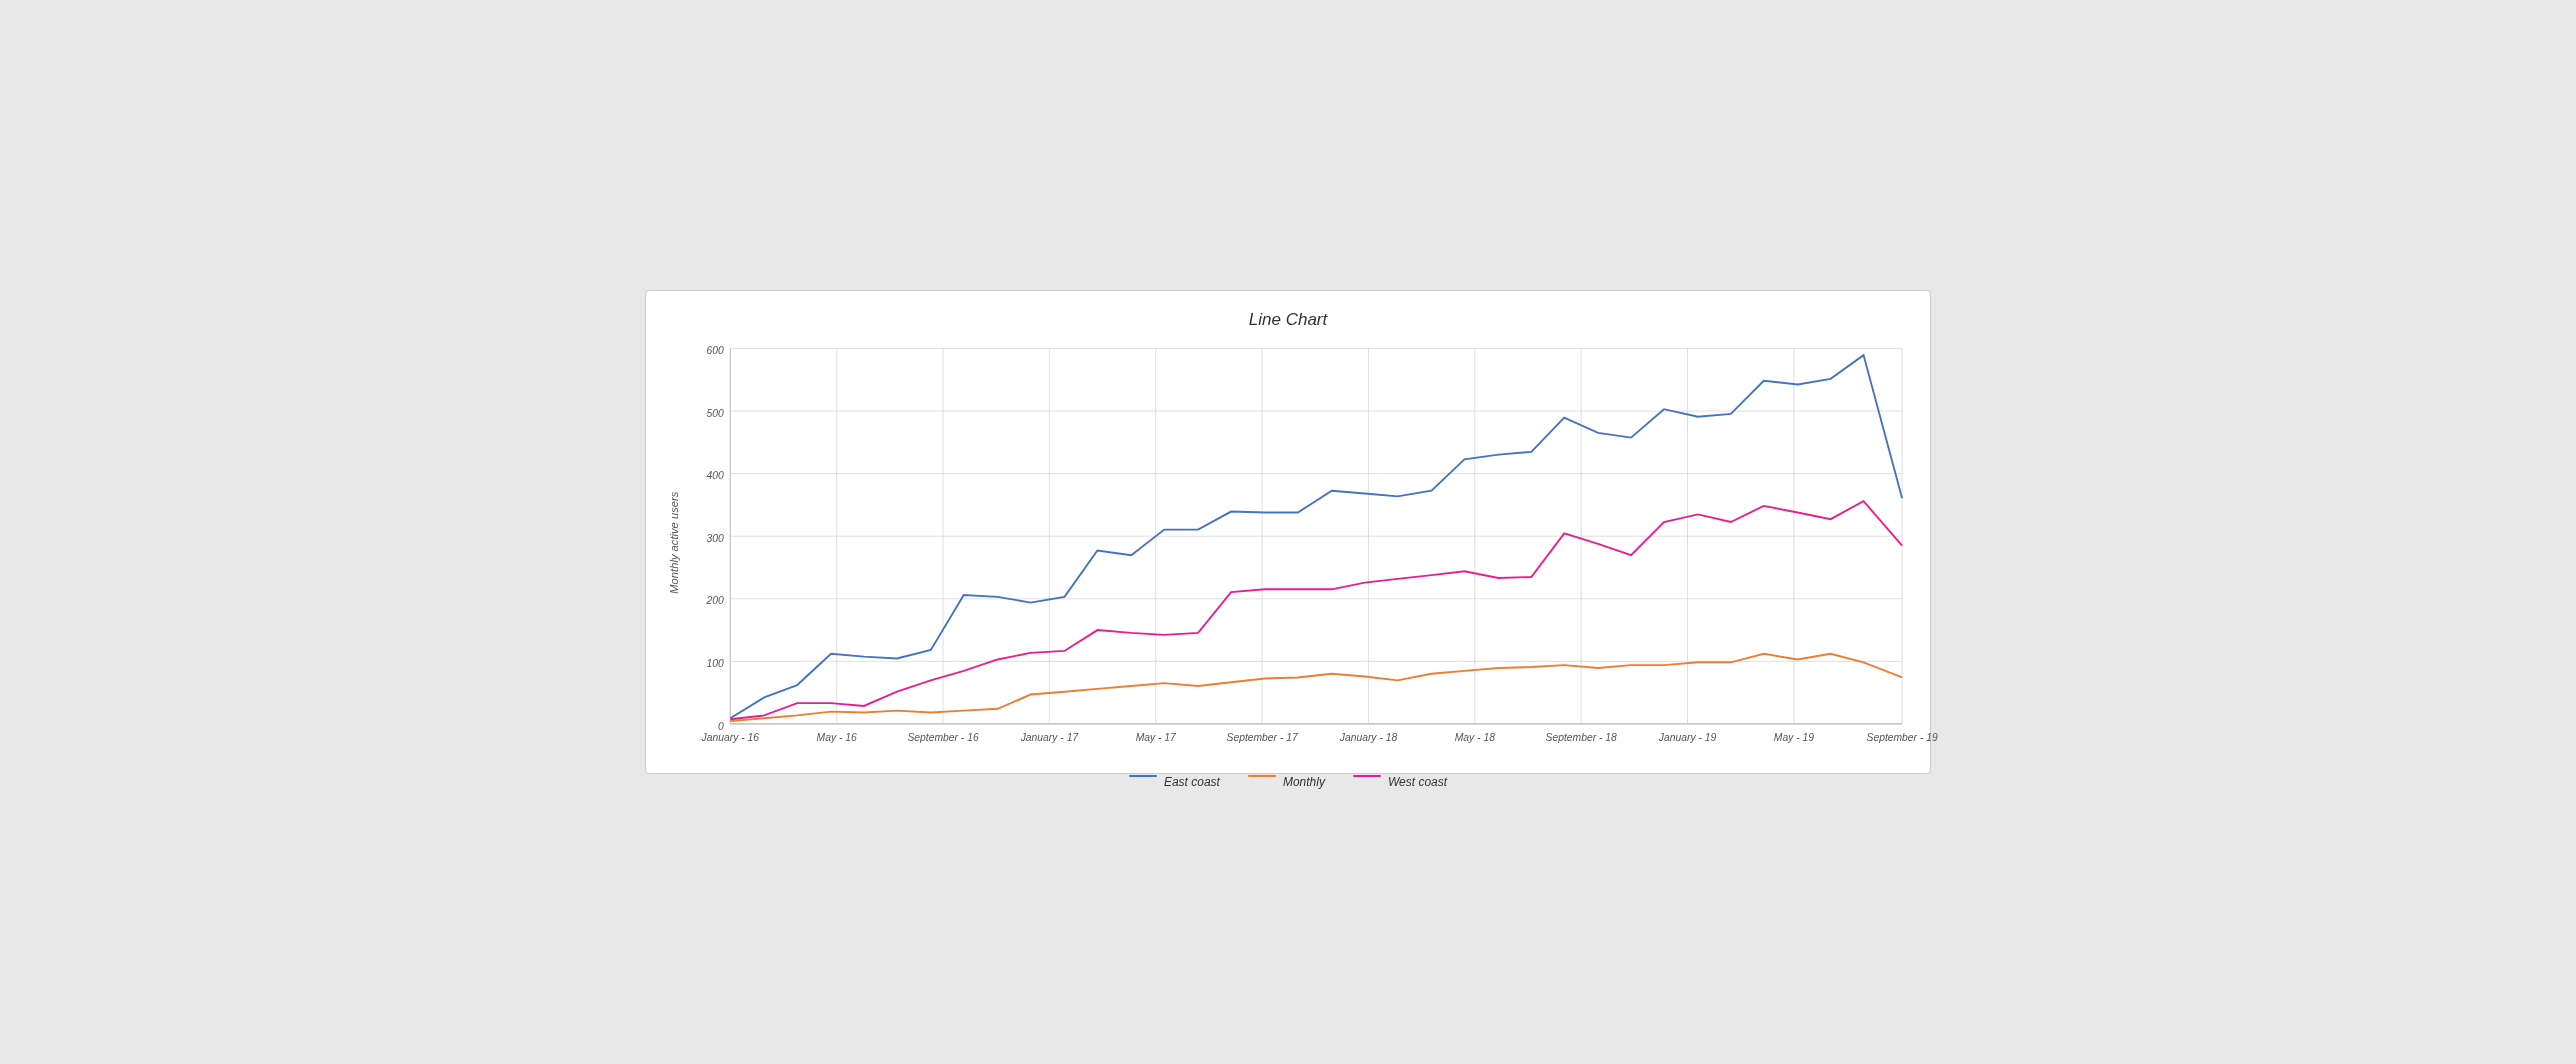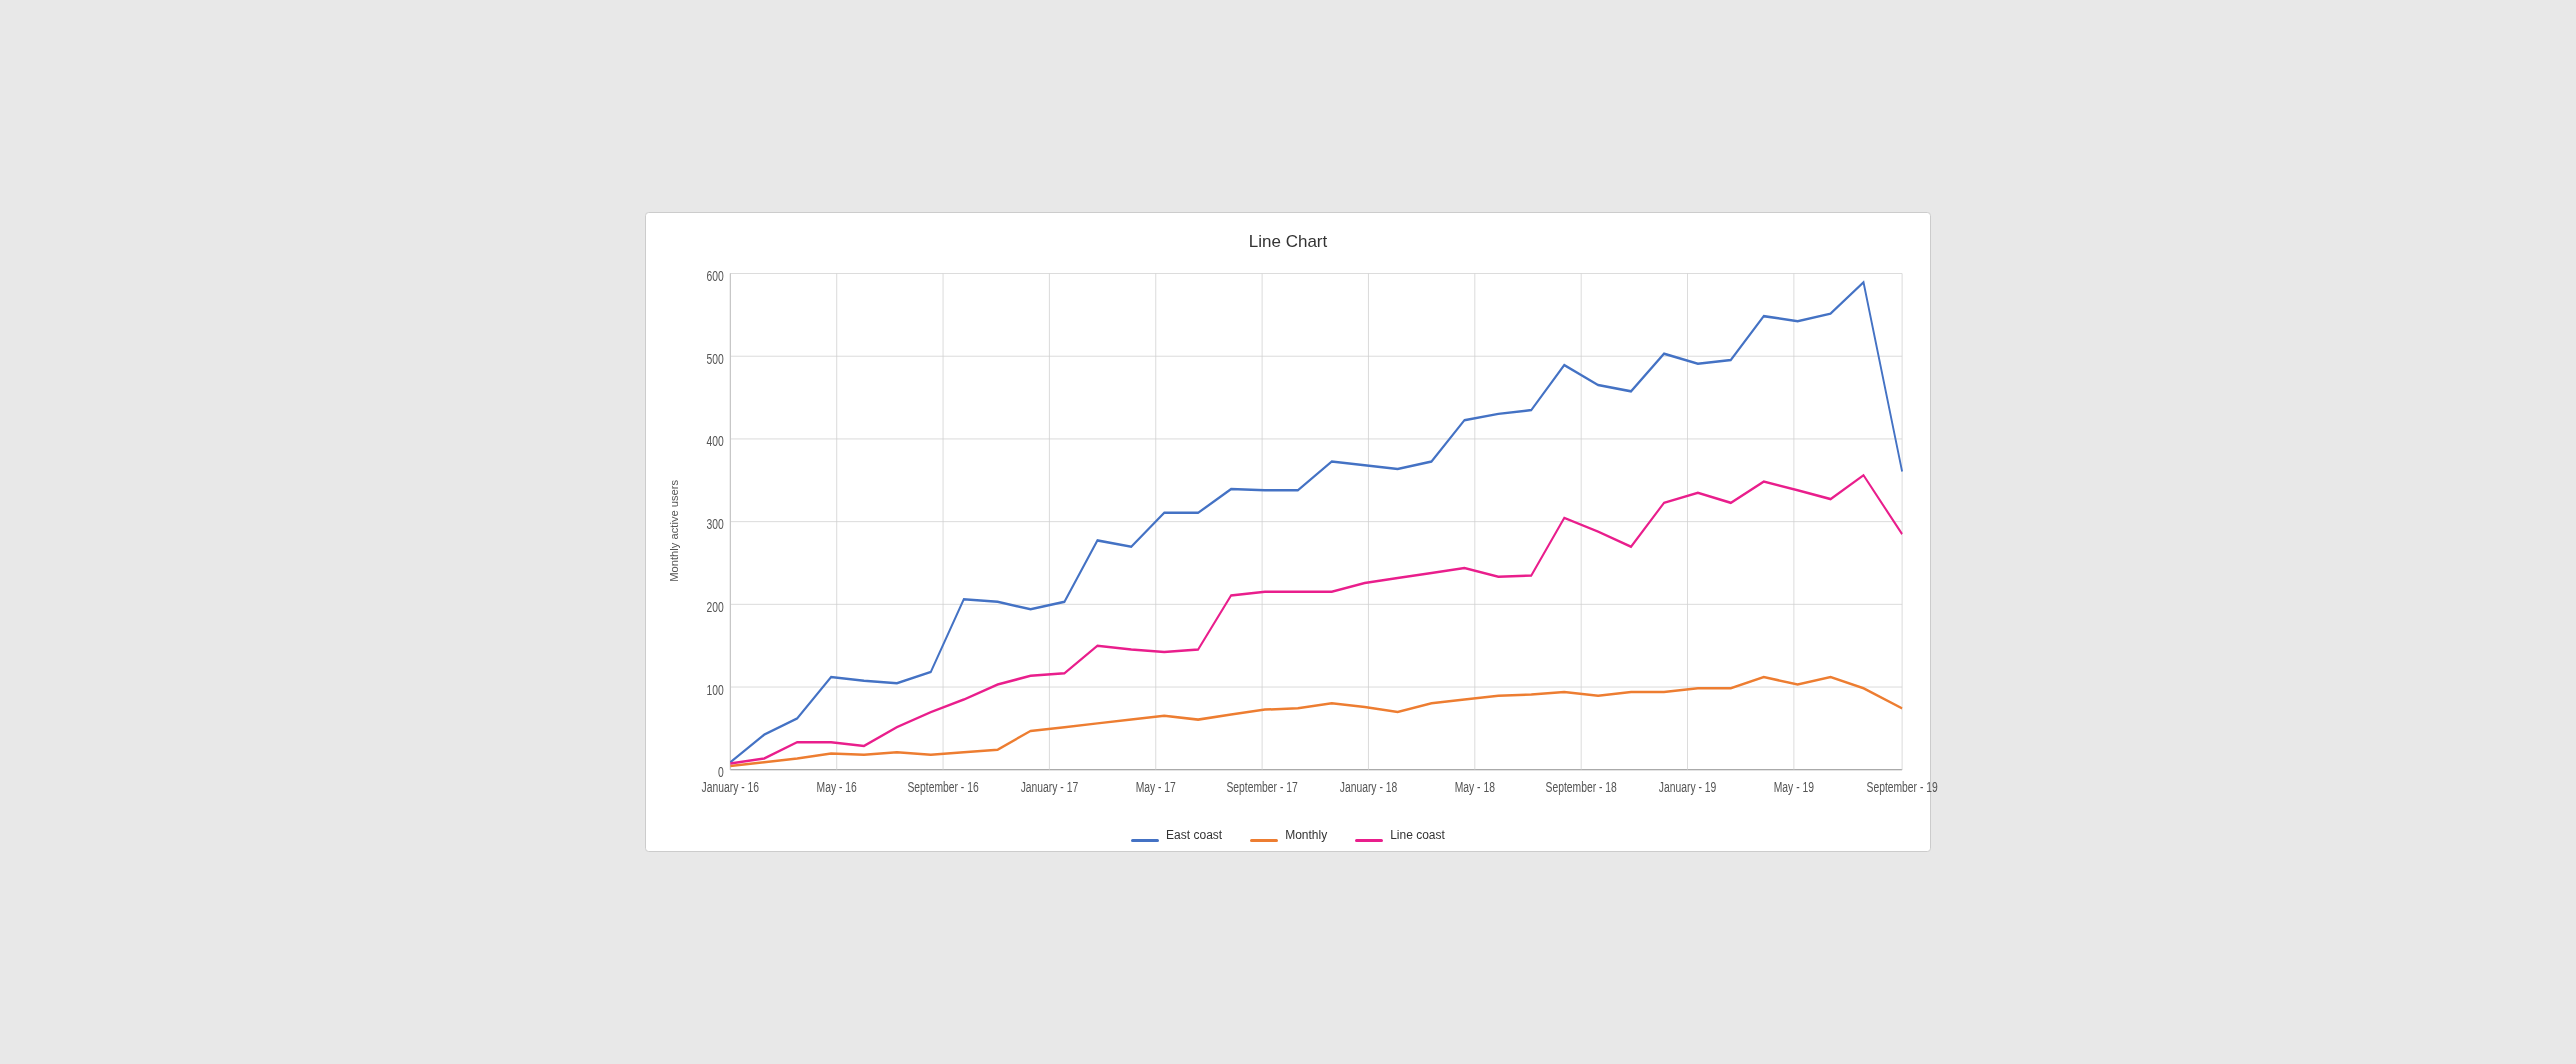--- a/index.html
+++ b/index.html
@@ -9,25 +9,26 @@
       align-items: center;
       justify-content: center;
       min-height: 100vh;
       font-family: Arial, sans-serif;
     }
     .chart-container {
       background: #ffffff;
       border: 1.4px solid #cccccc;
       border-radius: 3.7px;
       width: 1286px;
-      height: 640px;
+      height: 484px;
       display: flex;
       flex-direction: column;
       padding: 18.6px 18.6px 9.3px 18.6px;
       position: relative;
+      font-style: italic;
     }
     .chart-title {
       text-align: center;
       font-size: 17px;
       font-weight: normal;
       color: #333;
       margin-bottom: 9.3px;
     }
     .chart-area {
       display: flex;
@@ -63,21 +64,21 @@
     .legend {
       display: flex;
       justify-content: center;
       gap: 28px;
       margin-top: 28px;
       font-size: 12px;
       color: #333;
     }
     .legend-item {
       display: flex;
-      align-items: flex-end;
+      align-items: flex-start;
       gap: 7px;
     }
     .legend-line {
       width: 28px;
       height: 2.8px;
       border-radius: 1.9px;
     }
   </style>
 </head>
 <body>
@@ -163,17 +164,17 @@
     <div class="legend-item">
       <div class="legend-line" style="background:#4472C4;"></div>
       <span>East coast</span>
     </div>
     <div class="legend-item">
       <div class="legend-line" style="background:#ED7D31;"></div>
       <span>Monthly</span>
     </div>
     <div class="legend-item">
       <div class="legend-line" style="background:#E91E8C;"></div>
-      <span>Line coast</span>
+      <span>West coast</span>
     </div>
   </div>
 </div>
 
 
 </body></html>

